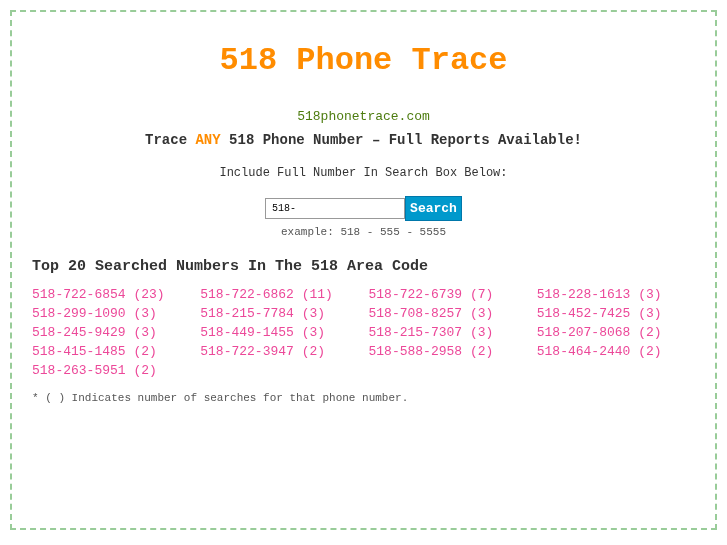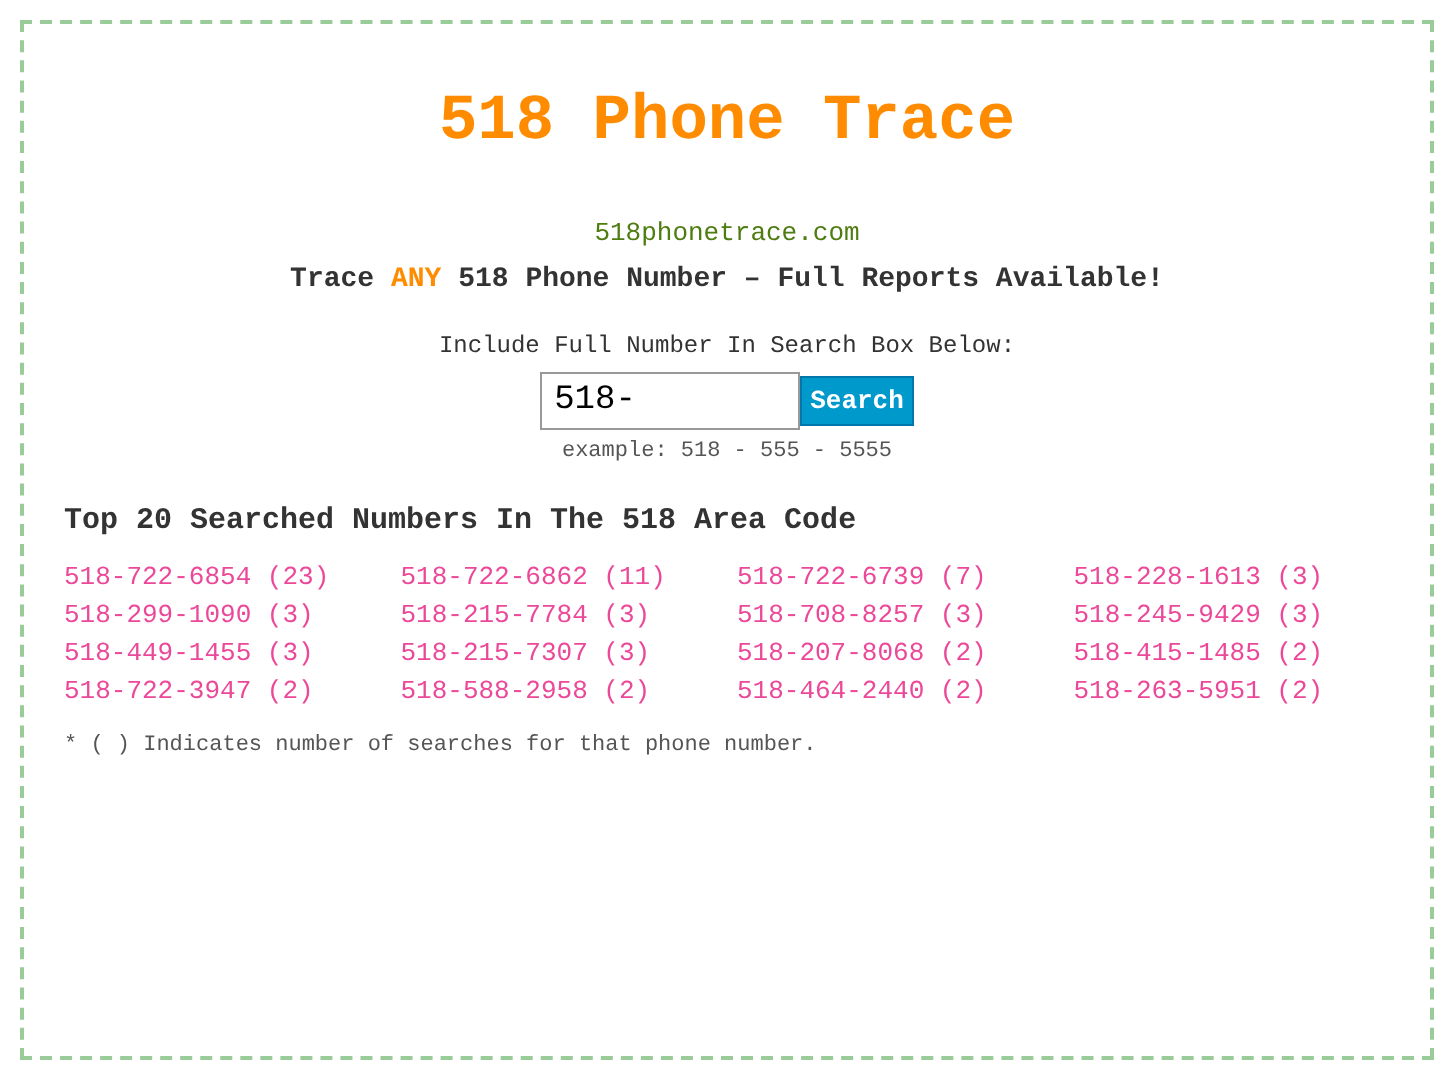--- a/index.html
+++ b/index.html
@@ -38,36 +38,36 @@
     }
     .tagline .any {
       color: #ff8c00;
     }
     .search-section {
       text-align: center;
       margin-bottom: 20px;
     }
     .search-label {
       font-size: 12px;
-      margin-bottom: 6px;
+      margin-bottom: 16px;
       color: #333;
     }
     .search-row {
       display: flex;
       justify-content: center;
       align-items: center;
       gap: 0;
       margin-bottom: 5px;
     }
     .search-input {
       border: 1px solid #999;
       padding: 4px 6px;
       font-family: 'Courier New', Courier, monospace;
-      font-size: 17px;
-      width: 130px;
+      font-size: 10px;
+      width: 140px;
       outline: none;
     }
     .search-button {
       background: #0099cc;
       color: #fff;
       border: 1px solid #0077aa;
       padding: 4px 4px;
       font-family: 'Courier New', Courier, monospace;
       font-size: 13px;
       cursor: pointer;
@@ -126,20 +126,21 @@
   <div class="top-numbers-heading">Top 20 Searched Numbers In The 518 Area Code</div>
 
   <div class="numbers-grid" id="numbers-grid">
   <a href="#" class="number-link">518-722-6854 (23)</a>
       <a href="#" class="number-link">518-722-6862 (11)</a>
       <a href="#" class="number-link">518-722-6739 (7)</a>
       <a href="#" class="number-link">518-228-1613 (3)</a>
       <a href="#" class="number-link">518-299-1090 (3)</a>
       <a href="#" class="number-link">518-215-7784 (3)</a>
       <a href="#" class="number-link">518-708-8257 (3)</a>
+      <a href="#" class="number-link">518-452-7425 (3)</a>
       <a href="#" class="number-link">518-245-9429 (3)</a>
       <a href="#" class="number-link">518-449-1455 (3)</a>
       <a href="#" class="number-link">518-215-7307 (3)</a>
       <a href="#" class="number-link">518-207-8068 (2)</a>
       <a href="#" class="number-link">518-415-1485 (2)</a>
       <a href="#" class="number-link">518-722-3947 (2)</a>
       <a href="#" class="number-link">518-588-2958 (2)</a>
       <a href="#" class="number-link">518-464-2440 (2)</a>
       <a href="#" class="number-link">518-263-5951 (2)</a>
     </div>

